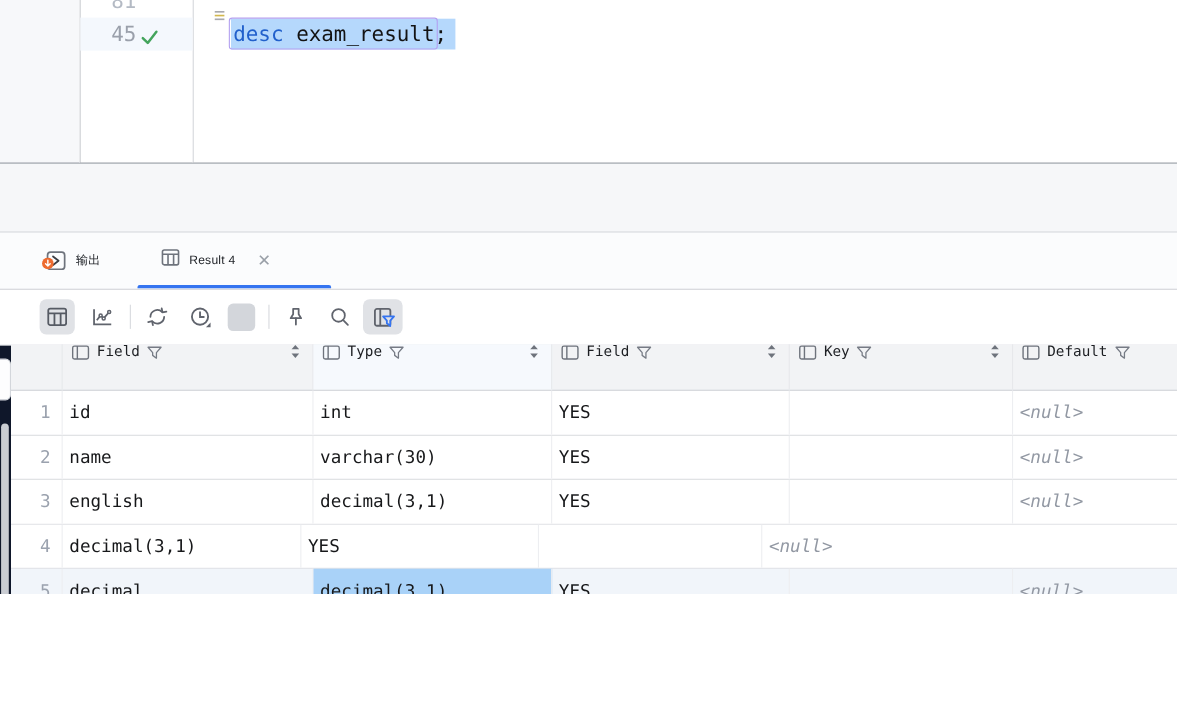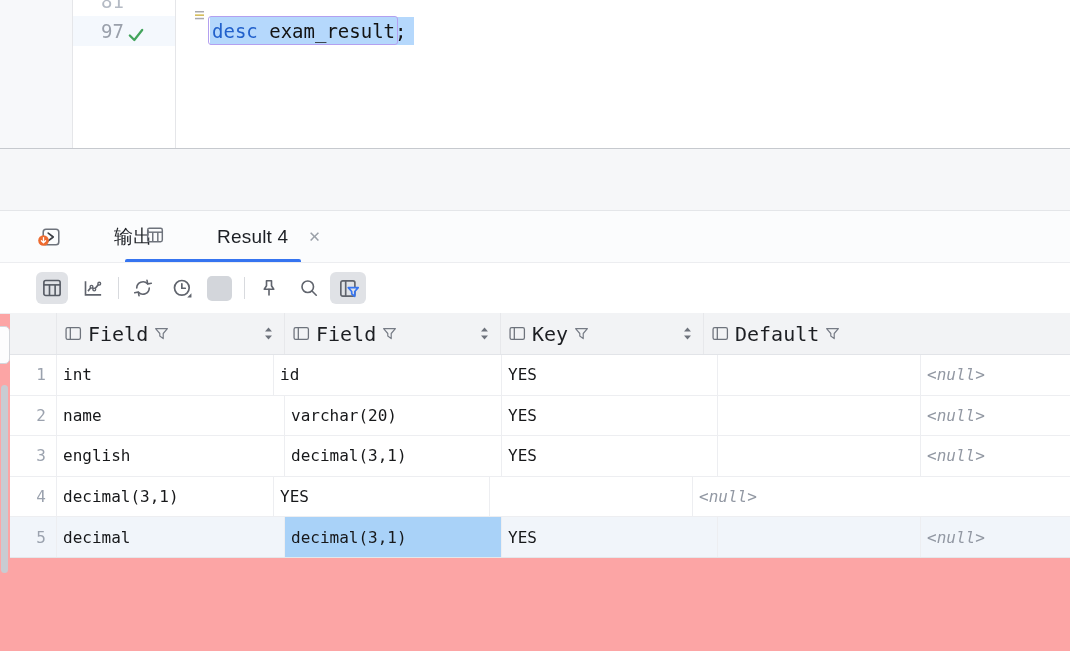--- a/index.html
+++ b/index.html
@@ -1,16 +1,16 @@
 <!DOCTYPE html>
 <html><head>
 <meta charset="utf-8">
 <style>
   html,body{margin:0;padding:0;background:#fff;}
-  .screen{position:relative;width:1070px;height:651px;background:#fca5a5;overflow:hidden;
+  .screen{position:relative;width:1070px;height:540px;background:#0f172a;overflow:hidden;
           font-family:"DejaVu Sans Mono",monospace;-webkit-font-smoothing:antialiased;}
   .abs{position:absolute;}
 
   
   .left-panel{left:0;top:0;width:72px;height:148px;background:#f7f8fa;border-right:1px solid #e5e6e9;}
   .gutter{left:73px;top:0;width:102px;height:148px;background:#ffffff;border-right:1px solid #e5e6e9;}
   .gutter-line{position:absolute;left:0;width:100%;height:30px;line-height:30px;font-size:19px;color:#b4bac4;}
   .gutter-line .num{position:absolute;right:51px;top:0;}
   .gutter-line.current{color:#9aa0ab;background:#f4f8fd;}
   .gutter-check{position:absolute;left:54px;top:6px;}
@@ -22,36 +22,36 @@
   .kw{color:#2160cb;}
   .editor-bottom-line{left:0;top:148px;width:1070px;height:1px;background:#c6c9ce;}
 
   
   .gap{left:0;top:149px;width:1070px;height:61px;background:#f6f7f9;border-bottom:1px solid #e4e6e9;}
 
   
   .tab-row{left:0;top:211px;width:1070px;height:51px;background:#fbfcfd;border-bottom:1px solid #ecedf0;
            font-family:"Liberation Sans",sans-serif;}
   .tab{position:absolute;top:0;height:100%;display:flex;align-items:center;gap:8px;cursor:default;}
-  .tab-label{font-size:19px;color:#1d2025;letter-spacing:.2px;margin-left:45px;}
+  .tab-label{font-size:11px;color:#1d2025;letter-spacing:.2px;}
   .tab-close{font-size:15px;color:#9aa0a8;margin-left:12px;}
   .tab-underline{left:125px;top:259px;width:176px;height:3px;background:#3574f0;border-radius:2px 2px 0 0;}
   .out-icon-wrap{position:relative;width:20px;height:20px;}
   .out-badge{position:absolute;left:-3px;bottom:-3px;}
 
   
   .toolbar{left:0;top:263px;width:1070px;height:50px;background:#fff;border-bottom:1px solid #ecedf0;}
   .tb-btn{position:absolute;top:9px;width:32px;height:32px;display:flex;align-items:center;justify-content:center;border-radius:6px;}
   .tb-btn.on{background:#e0e2e6;}
   .tb-div{position:absolute;top:14px;width:1px;height:22px;background:#d8dade;}
   .tb-stop{position:absolute;left:207px;top:13px;width:25px;height:25px;background:#d3d6db;border-radius:5px;}
 
   
   .thead{left:10px;top:313px;width:1081px;height:42px;display:flex;background:#f2f3f5;border-bottom:1px solid #e2e4e8;box-sizing:border-box;}
-  .th{display:flex;align-items:center;gap:6px;padding-left:8px;box-sizing:border-box;border-right:1px solid #e7e8eb;font-size:20px;color:#1c1e22;}
+  .th{display:flex;align-items:flex-start;gap:6px;padding-left:8px;box-sizing:border-box;border-right:1px solid #e7e8eb;font-size:13px;color:#1c1e22;}
   .th.hl{background:#f6f9fd;}
   .th .sort{margin-left:auto;margin-right:11px;}
   .tbody{left:10px;top:355px;width:1081px;}
   .tr{display:flex;height:40.6px;box-sizing:border-box;border-bottom:1px solid #edeef1;background:#fff;}
   .tr.selected{background:#f1f5fa;border-bottom-color:#e4e7ea;}
   .td{box-sizing:border-box;border-right:1px solid #edeef1;padding-left:6px;font-size:16px;color:#17181a;
       display:flex;align-items:center;overflow:hidden;white-space:pre;}
   .td.rownum{justify-content:flex-end;padding-right:10px;color:#9ba2ae;}
   .td.nullval{color:#9298a3;font-style:italic;}
   .td.cell-selected{background:#a9d2f8;}
@@ -66,21 +66,21 @@
 
 <div class="screen">
 
   <div class="abs left-panel"></div>
 
   <div class="abs gutter">
     <div class="gutter-line" style="top:-14px;">
       <span class="num">81</span>
     </div>
     <div class="gutter-line current" style="top:16px;">
-      <span class="num">97</span>
+      <span class="num">45</span>
       <span class="gutter-check">
         <svg width="18" height="18" viewBox="0 0 16 16">
             <path d="M2.5 8.5 L6.5 12.5 L13.5 3.5" stroke="#43a45c" stroke-width="2" fill="none" stroke-linecap="round" stroke-linejoin="round"></path>
           </svg>
       </span>
     </div>
   </div>
 
   <div class="abs code-area">
     <div class="code-line" style="top:-16px;">
@@ -201,76 +201,90 @@
       <span>Field</span>
       <svg width="15" height="15" viewBox="0 0 14 14">
           <path d="M1.5 2.5 H12.5 L8.6 7 V11.8 L5.4 9.4 V7 Z" fill="none" stroke="#767b85" stroke-width="1.1" stroke-linejoin="round"></path>
         </svg>
       <svg class="sort" width="9" height="13" viewBox="0 0 8 12">
           <path d="M4 .5 L7.2 4.2 H.8 Z" fill="#6e737c"></path>
           <path d="M4 11.5 L7.2 7.8 H.8 Z" fill="#6e737c"></path>
         </svg>
     </div>
 
-
-    <div class="th w-null">
-      <svg width="17" height="15" viewBox="0 0 16 14">
-          <rect x="1" y="1.5" width="13.5" height="11" rx="1.5" fill="none" stroke="#6e737c" stroke-width="1.2"></rect>
-          <line x1="5" y1="1.5" x2="5" y2="12.5" stroke="#6e737c" stroke-width="1.2"></line>
-        </svg>
-      <span>Field</span>
+    <div class="th w-type hl">
+      <svg width="17" height="15" viewBox="0 0 16 14">
+          <rect x="1" y="1.5" width="13.5" height="11" rx="1.5" fill="none" stroke="#6e737c" stroke-width="1.2"></rect>
+          <line x1="5" y1="1.5" x2="5" y2="12.5" stroke="#6e737c" stroke-width="1.2"></line>
+        </svg>
+      <span>Type</span>
       <svg width="15" height="15" viewBox="0 0 14 14">
           <path d="M1.5 2.5 H12.5 L8.6 7 V11.8 L5.4 9.4 V7 Z" fill="none" stroke="#767b85" stroke-width="1.1" stroke-linejoin="round"></path>
         </svg>
       <svg class="sort" width="9" height="13" viewBox="0 0 8 12">
           <path d="M4 .5 L7.2 4.2 H.8 Z" fill="#6e737c"></path>
           <path d="M4 11.5 L7.2 7.8 H.8 Z" fill="#6e737c"></path>
         </svg>
     </div>
 
-    <div class="th w-key">
-      <svg width="17" height="15" viewBox="0 0 16 14">
-          <rect x="1" y="1.5" width="13.5" height="11" rx="1.5" fill="none" stroke="#6e737c" stroke-width="1.2"></rect>
-          <line x1="5" y1="1.5" x2="5" y2="12.5" stroke="#6e737c" stroke-width="1.2"></line>
-        </svg>
-      <span>Key</span>
+    <div class="th w-null">
+      <svg width="17" height="15" viewBox="0 0 16 14">
+          <rect x="1" y="1.5" width="13.5" height="11" rx="1.5" fill="none" stroke="#6e737c" stroke-width="1.2"></rect>
+          <line x1="5" y1="1.5" x2="5" y2="12.5" stroke="#6e737c" stroke-width="1.2"></line>
+        </svg>
+      <span>Field</span>
       <svg width="15" height="15" viewBox="0 0 14 14">
           <path d="M1.5 2.5 H12.5 L8.6 7 V11.8 L5.4 9.4 V7 Z" fill="none" stroke="#767b85" stroke-width="1.1" stroke-linejoin="round"></path>
         </svg>
       <svg class="sort" width="9" height="13" viewBox="0 0 8 12">
           <path d="M4 .5 L7.2 4.2 H.8 Z" fill="#6e737c"></path>
           <path d="M4 11.5 L7.2 7.8 H.8 Z" fill="#6e737c"></path>
         </svg>
     </div>
 
+    <div class="th w-key">
+      <svg width="17" height="15" viewBox="0 0 16 14">
+          <rect x="1" y="1.5" width="13.5" height="11" rx="1.5" fill="none" stroke="#6e737c" stroke-width="1.2"></rect>
+          <line x1="5" y1="1.5" x2="5" y2="12.5" stroke="#6e737c" stroke-width="1.2"></line>
+        </svg>
+      <span>Key</span>
+      <svg width="15" height="15" viewBox="0 0 14 14">
+          <path d="M1.5 2.5 H12.5 L8.6 7 V11.8 L5.4 9.4 V7 Z" fill="none" stroke="#767b85" stroke-width="1.1" stroke-linejoin="round"></path>
+        </svg>
+      <svg class="sort" width="9" height="13" viewBox="0 0 8 12">
+          <path d="M4 .5 L7.2 4.2 H.8 Z" fill="#6e737c"></path>
+          <path d="M4 11.5 L7.2 7.8 H.8 Z" fill="#6e737c"></path>
+        </svg>
+    </div>
+
     <div class="th w-def">
       <svg width="17" height="15" viewBox="0 0 16 14">
           <rect x="1" y="1.5" width="13.5" height="11" rx="1.5" fill="none" stroke="#6e737c" stroke-width="1.2"></rect>
           <line x1="5" y1="1.5" x2="5" y2="12.5" stroke="#6e737c" stroke-width="1.2"></line>
         </svg>
       <span>Default</span>
       <svg width="15" height="15" viewBox="0 0 14 14">
           <path d="M1.5 2.5 H12.5 L8.6 7 V11.8 L5.4 9.4 V7 Z" fill="none" stroke="#767b85" stroke-width="1.1" stroke-linejoin="round"></path>
         </svg>
     </div>
   </div>
 
   <div class="abs tbody">
     <div class="tr">
       <div class="td rownum w-num">1</div>
+      <div class="td w-field">id</div>
       <div class="td w-type">int</div>
-      <div class="td w-field">id</div>
       <div class="td w-null">YES</div>
       <div class="td w-key"></div>
       <div class="td nullval w-def">&lt;null&gt;</div>
     </div>
     <div class="tr">
       <div class="td rownum w-num">2</div>
       <div class="td w-field">name</div>
-      <div class="td w-type">varchar(20)</div>
+      <div class="td w-type">varchar(30)</div>
       <div class="td w-null">YES</div>
       <div class="td w-key"></div>
       <div class="td nullval w-def">&lt;null&gt;</div>
     </div>
     <div class="tr">
       <div class="td rownum w-num">3</div>
       <div class="td w-field">english</div>
       <div class="td w-type">decimal(3,1)</div>
       <div class="td w-null">YES</div>
       <div class="td w-key"></div>

